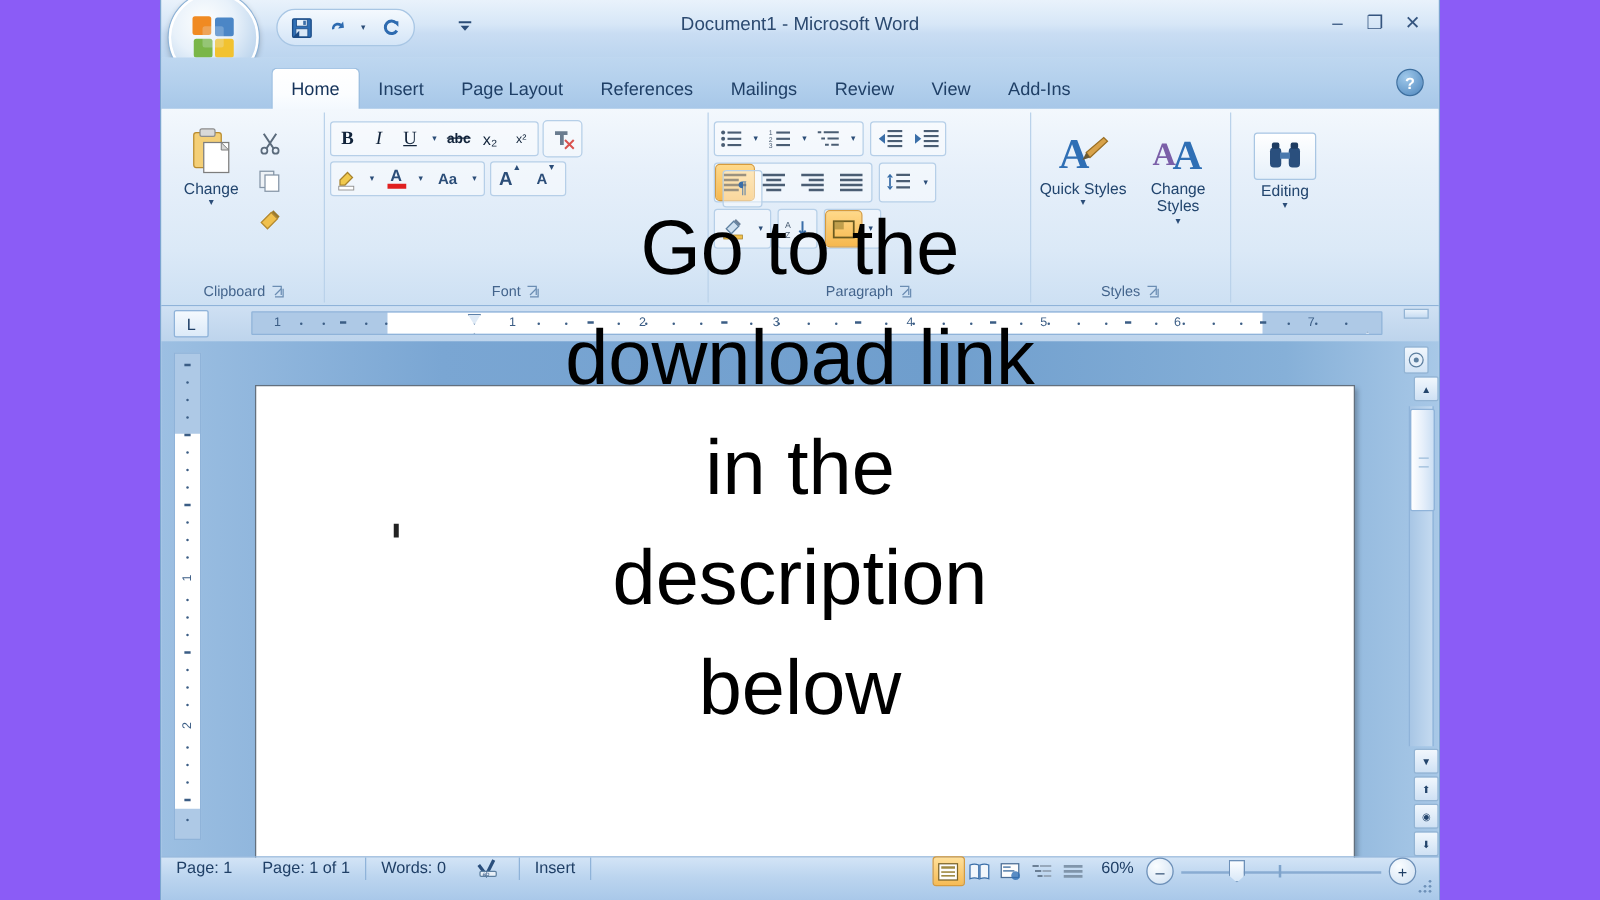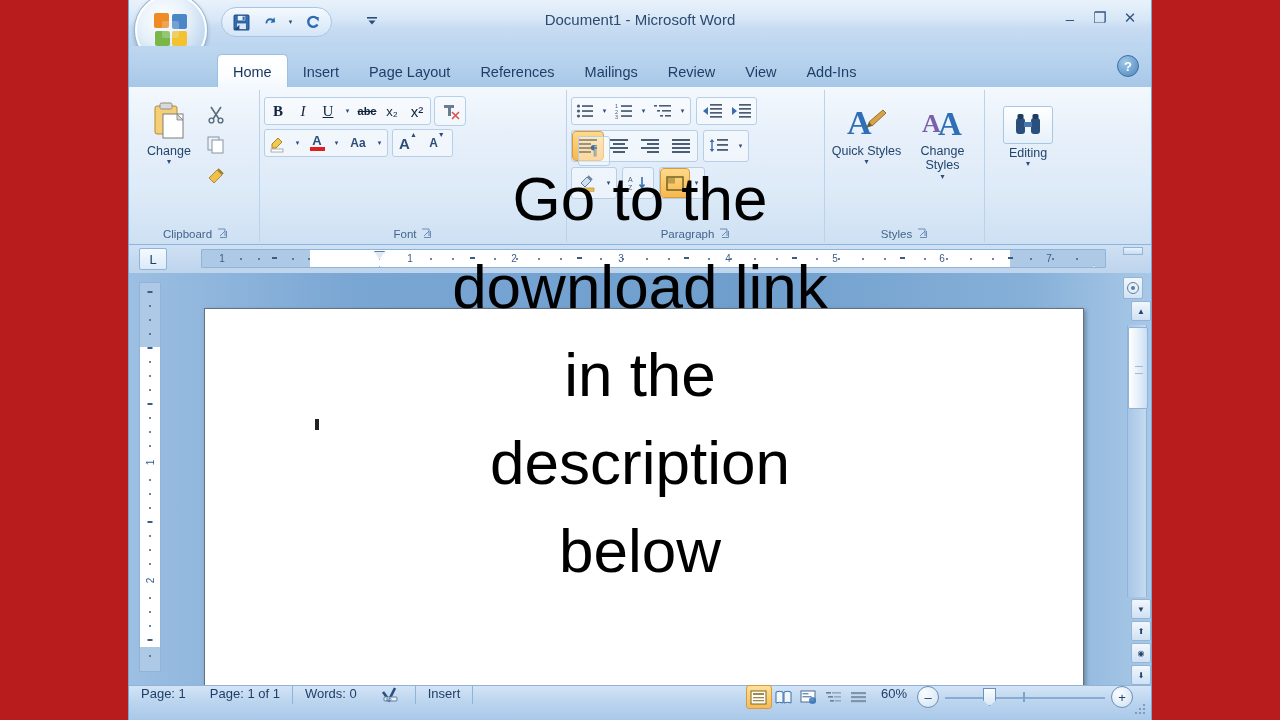--- a/index.html
+++ b/index.html
@@ -1,21 +1,21 @@
 <!DOCTYPE html>
 <html><head>
 <meta charset="utf-8">
 <style>
   * { box-sizing: border-box; margin: 0; padding: 0; }
   html, body {
     width: 1280px; height: 720px;
     background: #000; overflow: hidden;
     font-family: "Liberation Sans", sans-serif;
   }
-  #stage { position: relative; width: 1280px; height: 720px; background: #b91c1c; }
+  #stage { position: relative; width: 1280px; height: 720px; background: #8b5cf6; }
 
   
   #word-window {
     position: absolute; left: 128px; top: 0; width: 1024px; height: 720px;
     background: #c5dbf1;
     border-left: 1px solid #7ca5d0; border-right: 1px solid #7ca5d0;
     overflow: hidden;
   }
 
   
@@ -445,21 +445,21 @@
                 <span style="text-decoration:underline;font-family:'Liberation Serif',serif;font-size:15px;color:#11233a">U</span>
               </div>
               <div class="drop">▾</div>
               <div class="sbtn">
                 <span style="text-decoration:line-through;font-size:11px;color:#11233a;font-weight:bold">abc</span>
               </div>
               <div class="sbtn">
                 <span style="font-size:13px;color:#11233a">x₂</span>
               </div>
               <div class="sbtn">
-                <span style="font-size:15px;color:#11233a">x²</span>
+                <span style="font-size:10px;color:#11233a">x²</span>
               </div>
             </div>
             <div class="sbtn" style="width:30px;height:28px;background:rgba(255,255,255,.4);outline:1px solid #b6cfe8">
               <svg width="20" height="20" viewBox="0 0 20 20">
                 <path d="M4 4 L14 4 L14 7 L11 7 L11 15 L8 15 L8 7 L4 7 Z" fill="#6a7c8f"></path>
                 <path d="M12 11 L19 18 M19 11 L12 18" stroke="#d9534f" stroke-width="1.6"></path>
               </svg>
             </div>
           </div>
 

